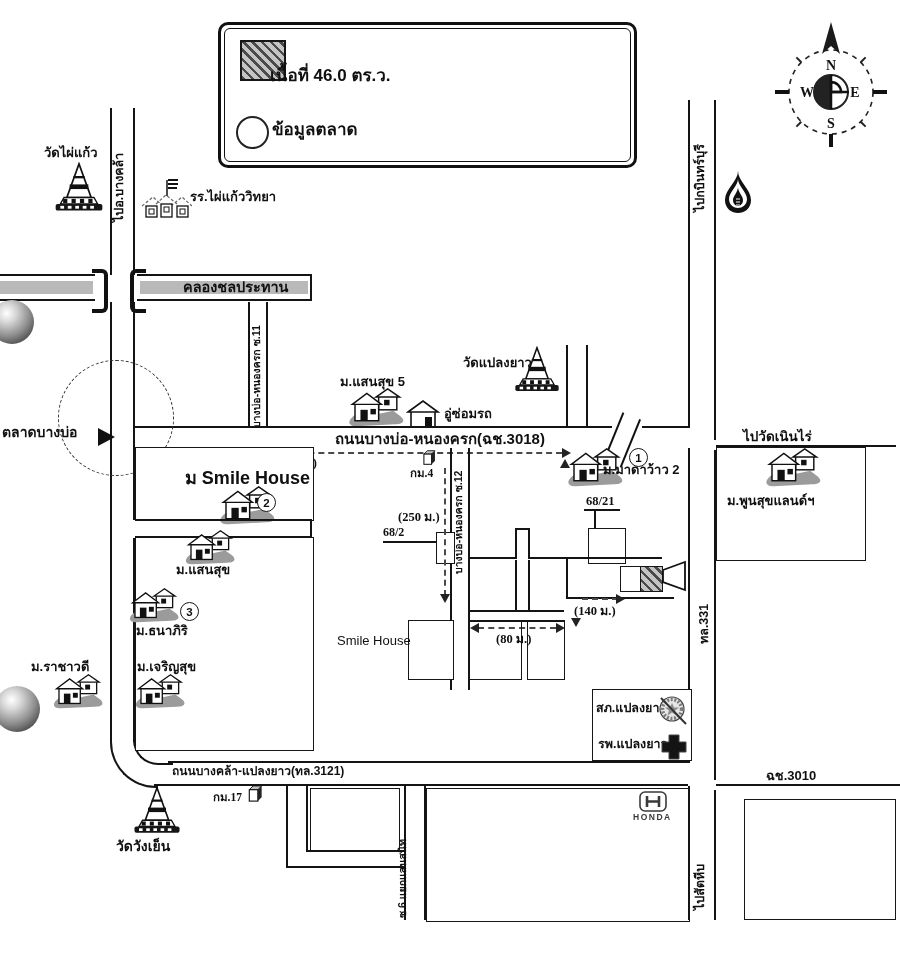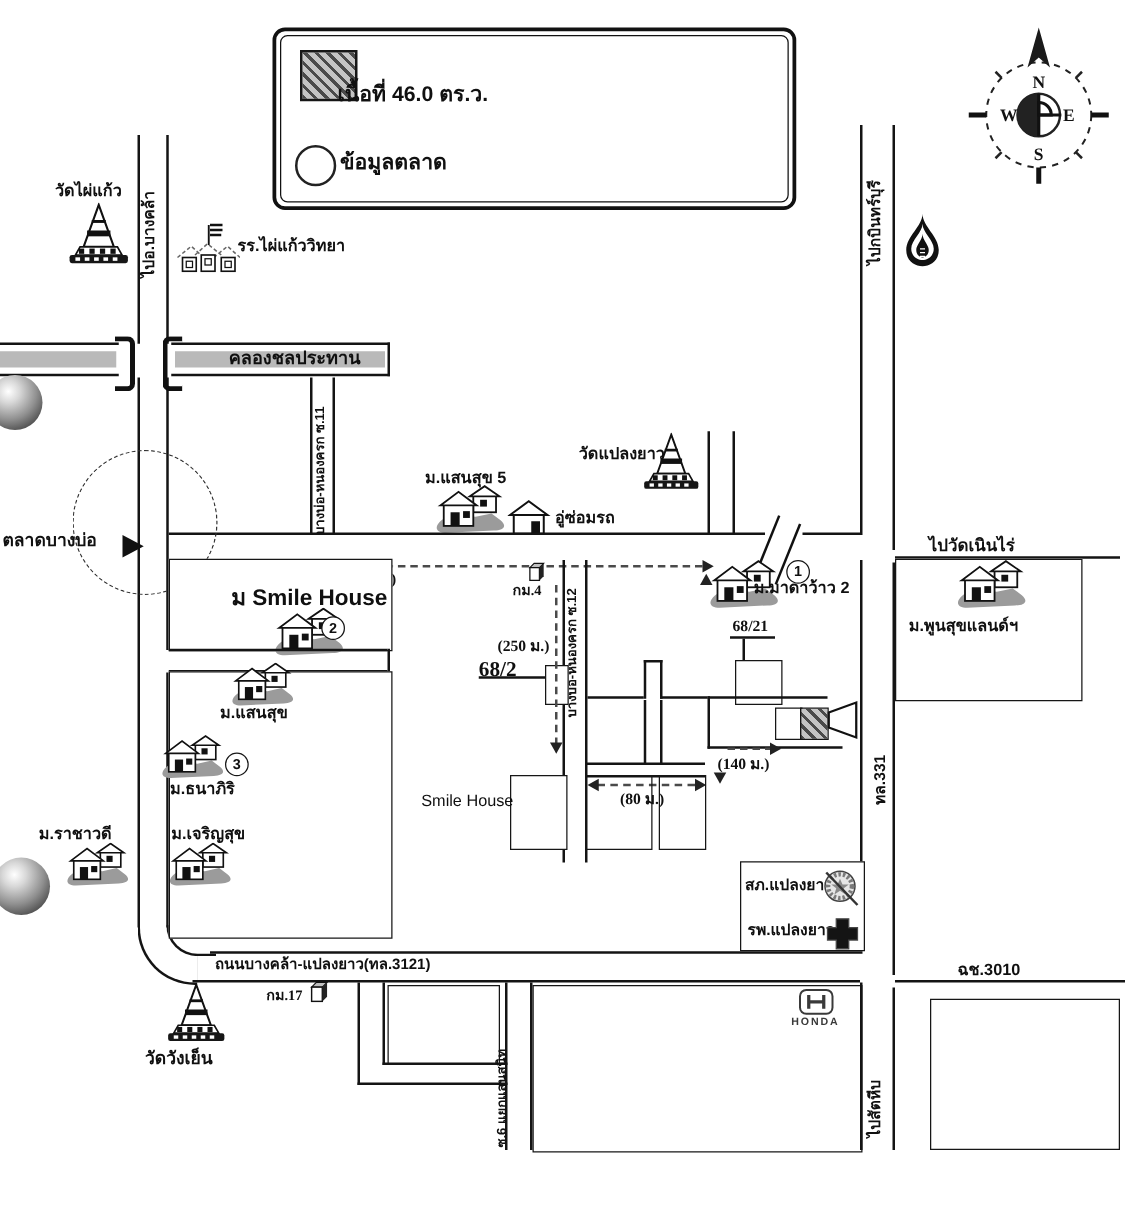--- a/index.html
+++ b/index.html
@@ -204,20 +204,21 @@
       <use href="#sym-housepair"></use>
     </svg>
   <svg class="abs" style="left:406px;top:398px" width="36" height="32" viewBox="0 0 36 32">
       <use href="#sym-house1"></use>
     </svg>
   <div class="lbl" style="left:444px;top:407px">อู่ซ่อมรถ</div>
 
   <div class="hl" style="left:135px;top:426px;width:477px"></div>
   <div class="hl" style="left:642px;top:426px;width:46px"></div>
   <div class="abs" style="left:612px;top:414px;width:16px;height:52px;background:#fff;border-left:2px solid #111;border-right:2px solid #111;transform:rotate(22deg)"></div>
+  <div class="lbl" style="left:335px;top:430px;font-size:15px">ถนนบางบ่อ-หนองครก(ฉช.3018)</div>
   <div class="hl" style="left:716px;top:445px;width:180px"></div>
   <div class="lbl" style="left:743px;top:429px;font-size:13.5px">ไปวัดเนินไร่</div>
 
   <div class="abs" style="left:58px;top:360px;width:114px;height:114px;border:1.6px dashed #333;border-radius:50%"></div>
   <div class="lbl" style="left:2px;top:424px;font-size:14px">ตลาดบางบ่อ</div>
   <div class="tri" style="left:98px;top:428px;border-left:17px solid #111;border-top:9px solid transparent;border-bottom:9px solid transparent"></div>
 
   <div class="dashh" style="left:150px;top:452px;width:412px"></div>
   <div class="tri" style="left:141px;top:448px;border-right:9px solid #222;border-top:5px solid transparent;border-bottom:5px solid transparent"></div>
   <div class="tri" style="left:562px;top:448px;border-left:9px solid #222;border-top:5px solid transparent;border-bottom:5px solid transparent"></div>
@@ -266,21 +267,21 @@
 
   <svg class="abs" style="left:564px;top:448px" width="60" height="40" viewBox="0 0 64 44">
       <use href="#sym-housepair"></use>
     </svg>
   <div class="circ" style="left:629px;top:448px">1</div>
   <div class="lbl" style="left:603px;top:463px">ม.มาดาว้าว 2</div>
 
   <div class="lbl serif" style="left:584px;top:494px;font-size:12.5px;border-bottom:2px solid #141414;padding:0 6px 1px 2px">68/21</div>
   <div class="vl" style="left:594px;top:511px;height:19px"></div>
   <div class="blk thin" style="left:588px;top:528px;width:36px;height:34px"></div>
-  <div class="lbl serif" style="left:383px;top:526px;font-size:17px">68/2</div>
+  <div class="lbl serif" style="left:383px;top:526px;font-size:12px">68/2</div>
   <div class="hl" style="left:383px;top:541px;width:55px"></div>
   <div class="blk thin" style="left:436px;top:532px;width:17px;height:30px"></div>
 
   <div class="dashv" style="left:444px;top:468px;height:128px"></div>
   <div class="tri" style="left:440px;top:594px;border-top:9px solid #222;border-left:5px solid transparent;border-right:5px solid transparent"></div>
   <div class="lbl serif" style="left:398px;top:510px;font-size:12.5px;background:#fff">(250 ม.)</div>
 
   <div class="hl" style="left:470px;top:557px;width:45px"></div>
   <div class="hl" style="left:528px;top:557px;width:38px"></div>
   <div class="vl" style="left:515px;top:528px;height:31px"></div>

